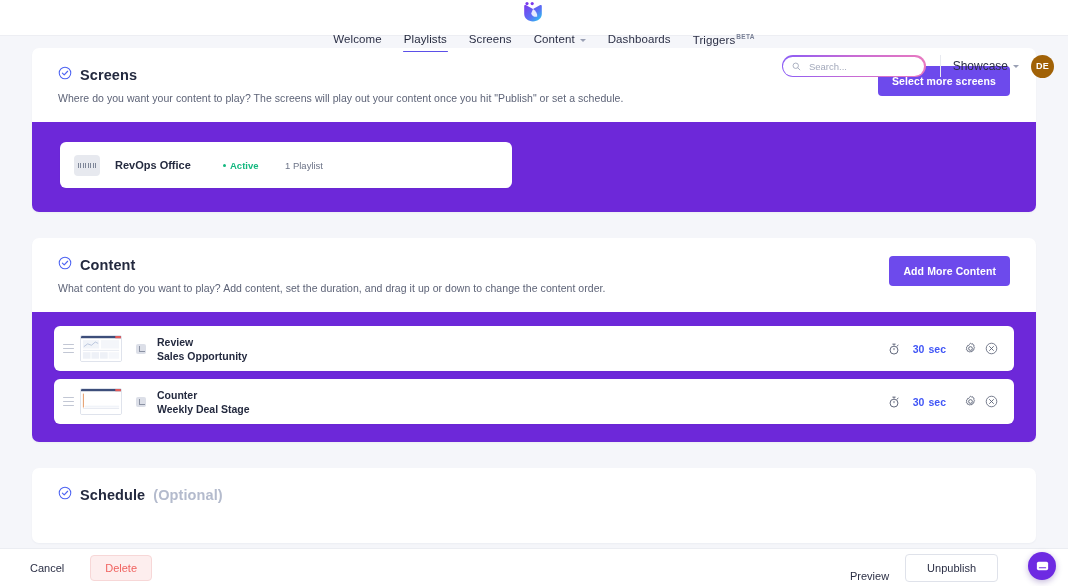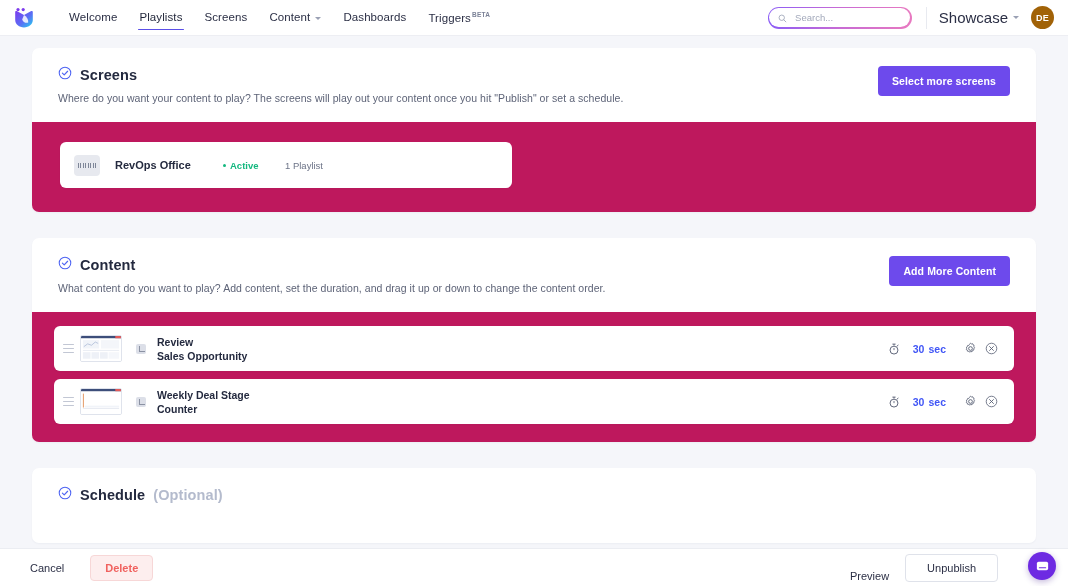--- a/index.html
+++ b/index.html
@@ -14,20 +14,21 @@
   
   .topbar {
     height: 36px;
     background: #ffffff;
     border-bottom: 1px solid #edeef3;
     display: flex;
     align-items: center;
     padding: 0 14px 0 12px;
     position: relative;
     z-index: 5;
+    flex-direction: column;
   }
   .logo { width: 24px; height: 24px; flex: 0 0 24px; position: relative; }
   .logo svg { display: block; }
   .nav { display: flex; align-items: center; gap: 0; margin-left: 22px; }
   .nav-item {
     font-size: 11.5px;
     color: #2b2f45;
     padding: 9px 11px;
     position: relative;
     white-space: nowrap;
@@ -87,21 +88,21 @@
     border: 0; outline: 0;
     font-size: 9.5px;
     color: #6d7488;
     font-family: "Liberation Sans", sans-serif;
     width: 100%;
     background: transparent;
   }
   .search-input::placeholder { color: #a3a9bb; }
   .vdiv { width: 1px; height: 22px; background: #e8eaf0; margin: 0 12px 0 0; }
   .showcase {
-    font-size: 15px;
+    font-size: 12px;
     color: #2b2f45;
     display: flex; align-items: center;
     cursor: pointer;
     margin-right: 12px;
   }
   .avatar {
     width: 23px; height: 23px;
     border-radius: 50%;
     background: #a16207;
     color: #fff;
@@ -151,21 +152,21 @@
     border: 0;
     border-radius: 4px;
     padding: 9px 14px;
     cursor: pointer;
     font-family: "Liberation Sans", sans-serif;
     white-space: nowrap;
     letter-spacing: .1px;
   }
 
   .list-area {
-    background: #be185d;
+    background: #6d28d9;
     margin-top: 18px;
     padding: 20px 28px 24px 28px;
     border-radius: 0 0 7px 7px;
   }
   .screen-row {
     background: #fff;
     border-radius: 6px;
     height: 46px;
     width: 452px;
     display: flex;
@@ -265,21 +266,21 @@
     background: none; border: 0; cursor: pointer;
     font-size: 11px; color: #2b2f45;
     font-family: "Liberation Sans", sans-serif;
   }
   .btn-delete {
     margin-left: 26px;
     background: #fdeeee;
     color: #f0625f;
     border: 1px solid #f7d7d7;
     border-radius: 4px;
-    font-size: 11px; font-weight: bold;
+    font-size: 11px; font-weight: normal;
     padding: 6px 14px;
     cursor: pointer;
     font-family: "Liberation Sans", sans-serif;
   }
   .bottom-right { margin-left: auto; display: flex; align-items: flex-end; gap: 16px; }
   .btn-outline {
     background: #fff;
     border: 1px solid #dfe2ea;
     border-radius: 4px;
     font-size: 11px; color: #2b2f45;
@@ -479,22 +480,22 @@
             <rect x="0" y="0" width="42" height="27" fill="#ffffff"></rect>
             <rect x="0" y="0" width="42" height="2.4" fill="#3d4e7a"></rect>
             <rect x="36" y="0" width="6" height="2.4" fill="#e35b5b"></rect>
             <rect x="2" y="5" width="0.9" height="15" fill="#e08a4f"></rect>
             <rect x="2" y="20.5" width="38" height="0.8" fill="#dfe4ed"></rect>
             <rect x="4" y="18" width="36" height="2" fill="#f1f4f9"></rect>
           </svg>
         </div>
         <div class="ctype"></div>
         <div class="ctitle">
+          <div>Counter</div>
           <div>Weekly Deal Stage</div>
-          <div>Counter</div>
         </div>
         <div class="row-ctrls">
           <button class="icon-btn">
             <svg width="12" height="12" viewBox="0 0 14 14">
                 <line x1="5.6" y1="1.3" x2="8.4" y2="1.3" stroke="#585f74" stroke-width="1.1" stroke-linecap="round"></line>
                 <line x1="7" y1="1.3" x2="7" y2="2.9" stroke="#585f74" stroke-width="1.1"></line>
                 <circle cx="7" cy="8.3" r="4.6" fill="none" stroke="#585f74" stroke-width="1.1"></circle>
                 <line x1="7" y1="8.3" x2="7" y2="5.8" stroke="#585f74" stroke-width="1"></line>
                 <line x1="10.6" y1="3.6" x2="11.8" y2="2.6" stroke="#585f74" stroke-width="1.1" stroke-linecap="round"></line>
               </svg>

